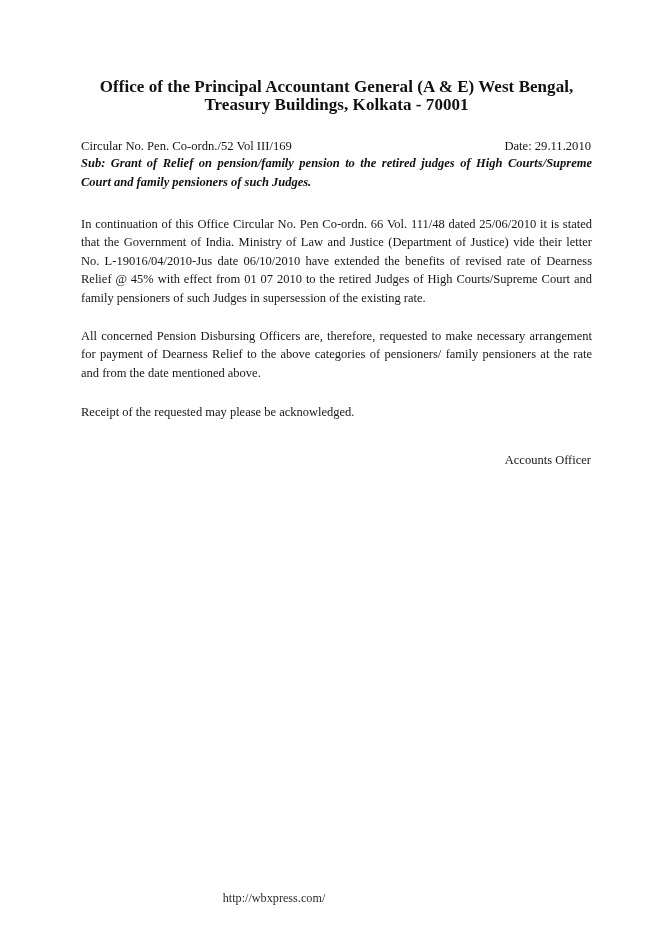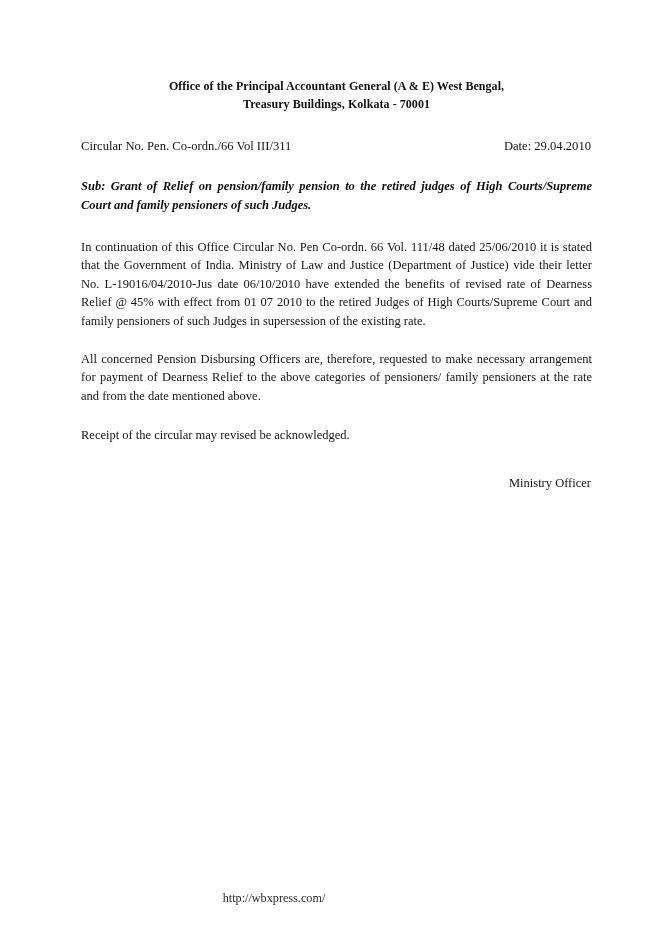--- a/index.html
+++ b/index.html
@@ -31,21 +31,21 @@
     position: absolute;
     left: 81px;
     top: 78px;
     width: 511px;
   }
 
   
   .letterhead {
     text-align: center;
     font-weight: bold;
-    font-size: 12px;
+    font-size: 17px;
     line-height: 17.5px;
     letter-spacing: 0.05px;
     color: #111111;
   }
   .letterhead .line2 {
     display: block;
     font-family: Liberation Serif, serif;
   }
 
   
@@ -61,21 +61,20 @@
   .ref-no {
     white-space: nowrap;
   }
   .ref-date {
     white-space: nowrap;
     padding-right: 1px;
   }
 
   
   .subject {
-    margin-top: 23px;
     font-weight: bold;
     font-style: italic;
     font-size: 12.5px;
     line-height: 18.5px;
     color: #101010;
     text-align: justify;
     text-justify: inter-word;
   }
 
   
@@ -124,32 +123,32 @@
 <div class="page">
 
   <div class="content">
 
     <div class="letterhead">
       <span>Office of the Principal Accountant General (A &amp; E) West Bengal,</span>
       <span class="line2">Treasury Buildings, Kolkata - 70001</span>
     </div>
 
     <div class="ref-row">
-      <span class="ref-no">Circular No. Pen. Co-ordn./66 Vol III/311</span>
-      <span class="ref-date">Date: 29.04.2010</span>
+      <span class="ref-no">Circular No. Pen. Co-ordn./52 Vol III/169</span>
+      <span class="ref-date">Date: 29.11.2010</span>
     </div>
 
     <div class="subject">Sub: Grant of Relief on pension/family pension to the retired judges of High Courts/Supreme Court and family pensioners of such Judges.</div>
 
     <p class="para p1">In continuation of this Office Circular No. Pen Co-ordn. 66 Vol. 111/48 dated 25/06/2010 it is stated that the Government of India. Ministry of Law and Justice (Department of Justice) vide their letter No. L-19016/04/2010-Jus date 06/10/2010 have extended the benefits of revised rate of Dearness Relief @ 45% with effect from 01 07 2010 to the retired Judges of High Courts/Supreme Court and family pensioners of such Judges in supersession of the existing rate.</p>
     <p class="para p2">All concerned Pension Disbursing Officers are, therefore, requested to make necessary arrangement for payment of Dearness Relief to the above categories of pensioners/ family pensioners at the rate and from the date mentioned above.</p>
-    <p class="para p3">Receipt of the circular may revised be acknowledged.</p>
+    <p class="para p3">Receipt of the requested may please be acknowledged.</p>
 
     <div class="signature">
-      <span>Ministry Officer</span>
+      <span>Accounts Officer</span>
     </div>
 
   </div>
 
   <div class="footer">
     <span>http://wbxpress.com/</span>
   </div>
 
 </div>
 

